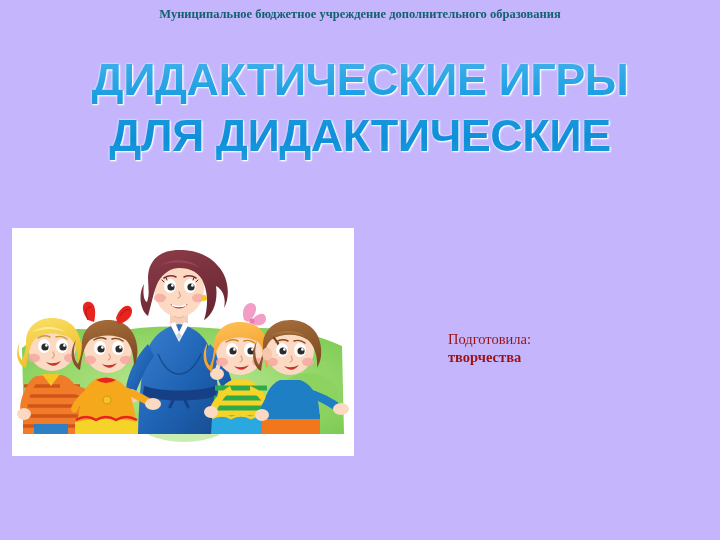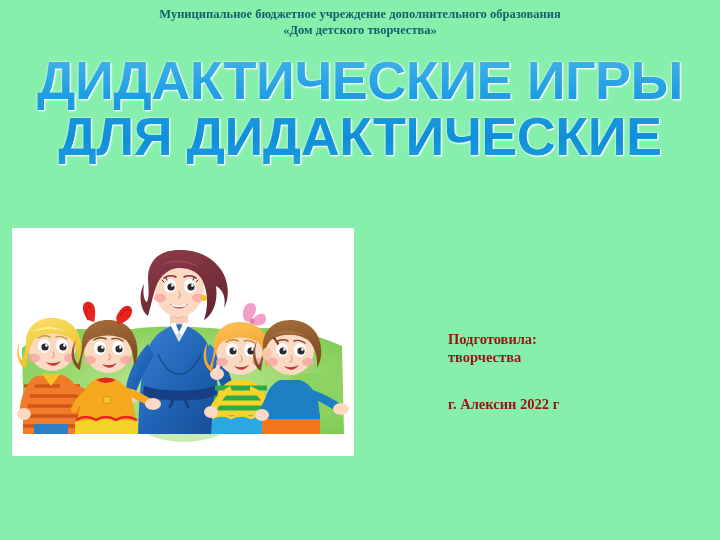--- a/index.html
+++ b/index.html
@@ -8,21 +8,21 @@
     padding: 0;
     background: #ffffff;
   }
   body {
     font-family: "Liberation Serif", serif;
   }
   .slide {
     position: relative;
     width: 720px;
     height: 540px;
-    background: #86efac;
+    background: #c4b5fd;
     overflow: hidden;
   }
 
   
   .org-header {
     position: absolute;
     top: 6px;
     left: 60px;
     width: 600px;
     text-align: center;
@@ -37,21 +37,21 @@
 
   
   .main-title {
     position: absolute;
     top: 52px;
     left: 0;
     width: 720px;
     text-align: center;
     font-family: "Liberation Sans", sans-serif;
     font-weight: bold;
-    font-size: 54px;
+    font-size: 45px;
     line-height: 56px;
     letter-spacing: -0.5px;
     color: #1b9ee2;
     background-image: linear-gradient(180deg, #46b4ea 0%, #1e9fe3 38%, #0e8fd8 78%, #1d9ee1 100%);
     -webkit-background-clip: text;
     background-clip: text;
     -webkit-text-fill-color: transparent;
     text-shadow: none;
     filter: drop-shadow(0 0 1.2px rgba(255,255,255,0.95))
             drop-shadow(1px 1px 0.6px rgba(255,255,255,0.9));
@@ -73,33 +73,32 @@
   .author-block {
     position: absolute;
     left: 448px;
     top: 330px;
     width: 255px;
     color: #9c1212;
     font-family: "Liberation Serif", serif;
     font-size: 14.5px;
     line-height: 1.27;
   }
-  .author-block .strong { font-weight: bold; }
+  .author-block .strong { font-weight: normal; }
   .author-block .role { font-weight: bold; }
   .author-block .gap { display: block; height: 14px; }
   .author-block .ln { display: block; }
 </style>
 </head>
 <body>
 
 <div class="slide">
 
   <div class="org-header">
     <span class="line1">Муниципальное бюджетное  учреждение дополнительного образования</span>
-    <span class="line2">«Дом детского творчества»</span>
   </div>
 
   <div class="main-title">
     <span class="t-line">ДИДАКТИЧЕСКИЕ ИГРЫ</span>
     <span class="t-line">ДЛЯ ДИДАКТИЧЕСКИЕ</span>
   </div>
 
   <div class="illustration">
     <svg viewBox="0 0 342 228" xmlns="http://www.w3.org/2000/svg" role="img">
       <defs>
@@ -374,16 +373,15 @@
         </g>
       </g>
     </svg>
   </div>
 
   <div class="author-block">
     <span class="ln strong">Подготовила:</span>
     <span class="ln role">творчества</span>
     <span class="gap"></span>
     <span class="gap"></span>
-    <span class="ln strong">г. Алексин 2022 г</span>
   </div>
 
 </div>
 
 </body></html>

